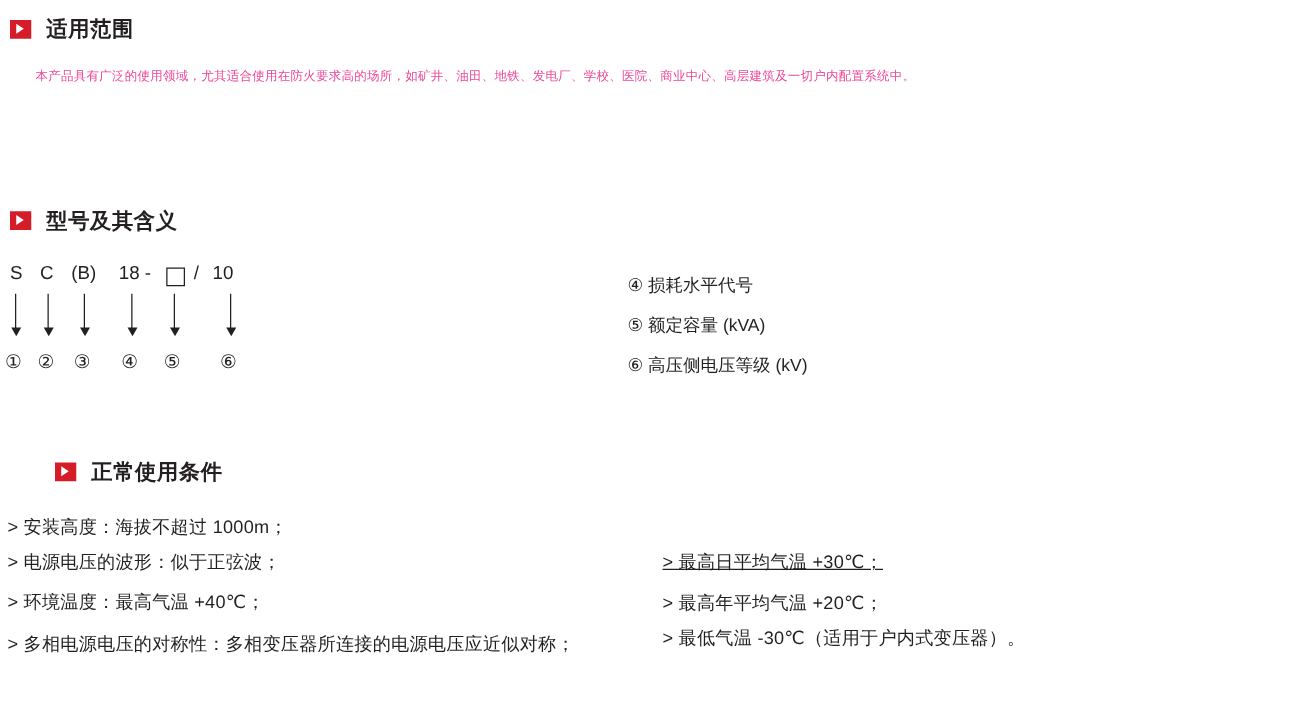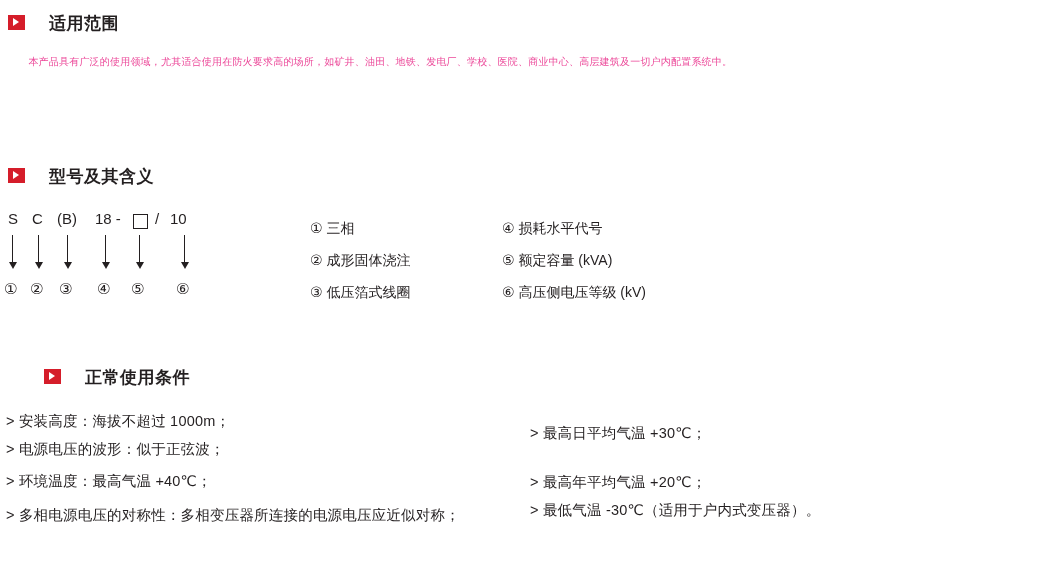--- a/index.html
+++ b/index.html
@@ -19,21 +19,22 @@
   .page {
     position: relative;
     width: 1053px;
     height: 561px;
   }
 
   
   .section-head {
     position: absolute;
     display: flex;
-    gap: 24px;
+    align-items: center;
+    gap: 12px;
   }
   .head-marker {
     width: 17px;
     height: 15px;
     background: #d51d2a;
     display: inline-block;
     position: relative;
     flex: 0 0 auto;
   }
   .head-marker::after {
@@ -173,39 +174,34 @@
     <span class="arrow" style="left:184px;"></span>
   </div>
 
   <span class="circnum" style="left:4px;">①</span>
   <span class="circnum" style="left:30px;">②</span>
   <span class="circnum" style="left:59px;">③</span>
   <span class="circnum" style="left:97px;">④</span>
   <span class="circnum" style="left:131px;">⑤</span>
   <span class="circnum" style="left:176px;">⑥</span>
 
-  <div class="legend-col" style="left:310px; top:212px;">
-    <div class="legend-item">① 三相</div>
-    <div class="legend-item">② 成形固体浇注</div>
-    <div class="legend-item">③ 低压箔式线圈</div>
-  </div>
 
   <div class="legend-col" style="left:502px; top:212px;">
     <div class="legend-item">④ 损耗水平代号</div>
     <div class="legend-item">⑤ 额定容量 (kVA)</div>
     <div class="legend-item">⑥ 高压侧电压等级 (kV)</div>
   </div>
 
   <div class="section-head" style="left:8px; top:369px;padding-left:36px;">
     <span class="head-marker"></span>
     <span class="head-text">正常使用条件</span>
   </div>
 
   <div class="cond" style="left:6px; top:412px;text-align:center;">&gt; 安装高度：海拔不超过 1000m；</div>
   <div class="cond" style="left:6px; top:440px;">&gt; 电源电压的波形：似于正弦波；</div>
   <div class="cond" style="left:6px; top:459px;margin-top:47px;">&gt; 多相电源电压的对称性：多相变压器所连接的电源电压应近似对称；</div>
   <div class="cond" style="left:6px; top:472px;">&gt; 环境温度：最高气温 +40℃；</div>
 
-  <div class="cond" style="left:530px; top:424px;">&gt; 最高日平均气温 +30℃；</div>
+  <div class="cond" style="left:530px; top:440px;text-decoration:underline;">&gt; 最高日平均气温 +30℃；</div>
   <div class="cond" style="left:530px; top:473px;">&gt; 最高年平均气温 +20℃；</div>
   <div class="cond" style="left:530px; top:501px;">&gt; 最低气温 -30℃（适用于户内式变压器）。</div>
 
 </div>
 
 </body></html>

